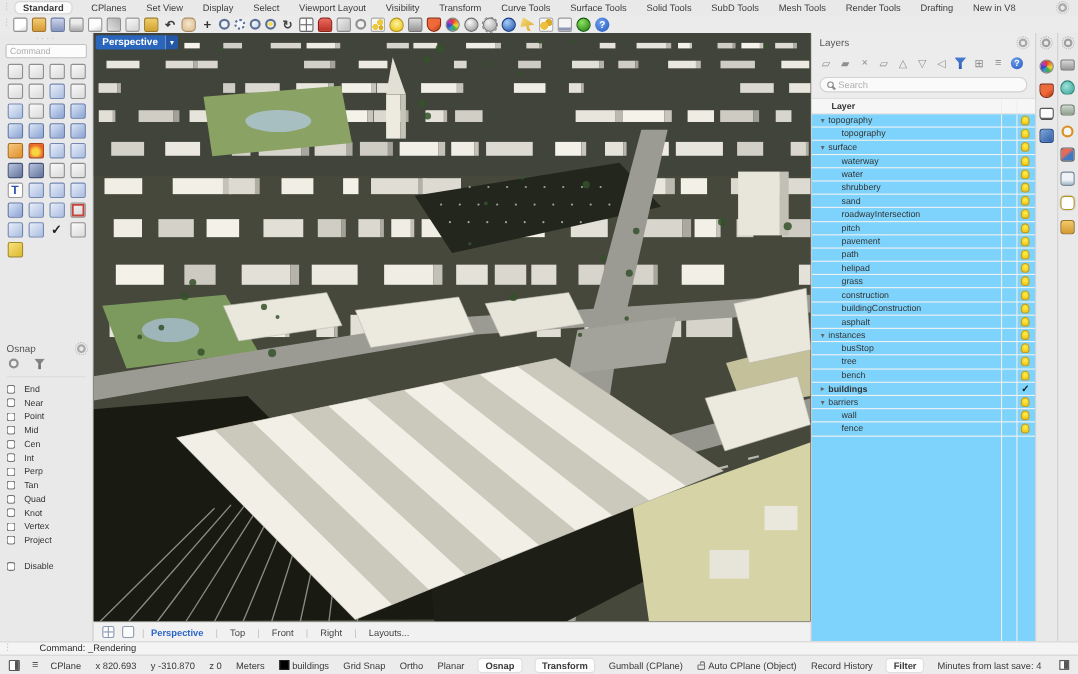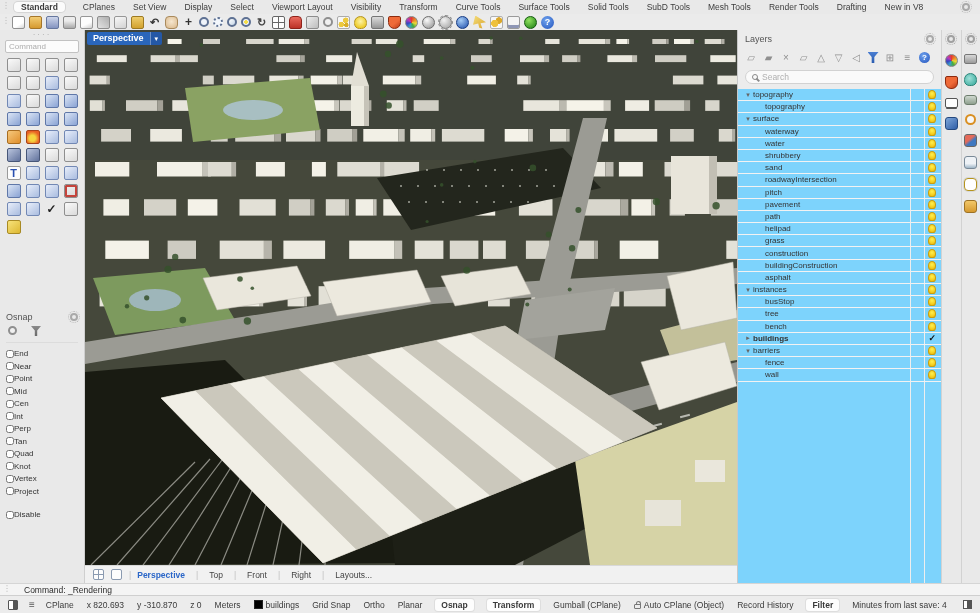--- a/index.html
+++ b/index.html
@@ -75,21 +75,21 @@
   .pi-red     { background:linear-gradient(150deg,#f3f3f3,#d6d6d6); border:1px solid #8f8f8f; box-shadow:inset 0 0 0 2px #c4443c; }
   .pi-check   { color:#222; font-size:12px; font-weight:bold; }
   .pi-yellow  { background:linear-gradient(140deg,#f7e27a,#ddb832); border:1px solid #a88a24; }
 
   .osnap { position:absolute; left:0; top:282px; width:84px; padding:0 6px; }
   .osnap-head { display:flex; justify-content:space-between; align-items:center; color:#555; font-size:9px; }
   .osnap-tabs { display:flex; gap:14px; padding:4px 2px 6px 2px; border-bottom:1px solid #dcdcdc; margin-bottom:5px; }
   .ring2 { width:9px; height:9px; border:2px solid #8f8f8f; border-radius:50%; background:#f0f0f0; }
   .funnel-sm { width:10px; height:10px; background:linear-gradient(180deg,#8a8a8a,#6a6a6a); clip-path:polygon(0 0,100% 0,62% 45%,62% 100%,38% 100%,38% 45%); }
   .osnap-list { display:flex; flex-direction:column; gap:1px; }
-  .oslabel { display:flex; align-items:center; gap:0; font-size:8px; color:#333; height:11.5px; cursor:default; }
+  .oslabel { display:flex; align-items:center; gap:8px; font-size:8px; color:#333; height:11.5px; cursor:default; }
   .oscheck { width:8px; height:8px; margin:0; accent-color:#4a7ed2; }
   .oslabel.disable { margin-top:12px; }
 
   
   .vpcol { width:652px; flex:none; display:flex; flex-direction:column; }
   .viewport { position:relative; width:652px; height:535px; background:#45483b; overflow:hidden; cursor:default; }
   .vp-chip { position:absolute; top:2px; left:2px; display:flex; z-index:5; }
   .vp-chip-main { background:#2a66bb; color:#fff; font-weight:bold; font-size:9px; padding:1px 6px 2px 6px; border-radius:2px 0 0 2px; }
   .vp-chip-arrow { background:#2458a6; color:#fff; font-size:7px; padding:2px 4px; border-radius:0 2px 2px 0; border-left:1px solid rgba(255,255,255,.35); display:flex; align-items:center; }
   .vtabs { height:18px; background:#f1f1f1; border-top:1px solid #d8d8d8; display:flex; align-items:center; padding-left:8px; font-size:8.5px; color:#444; }
@@ -139,21 +139,21 @@
   .rs-cloud { background:radial-gradient(circle at 40% 40%,#9fe0d8,#35a89a); border-radius:50% 50% 40% 40%; border:1px solid #2a8478; }
   .rs-drawer{ background:linear-gradient(180deg,#cfd8cf,#8fa08f); border:1px solid #6d7d6d; height:10px; }
   .rs-ogear { width:11px; height:11px; border-radius:50%; border:2.5px solid #d98f22; background:#f6f6f6; }
   .rs-pic   { background:linear-gradient(140deg,#e46a5a 40%,#3f78c0 60%); border:1px solid #666; }
   .rs-slide { background:linear-gradient(180deg,#eef2f6 60%,#9fb6c8); border:1px solid #7a8a98; }
   .rs-bulb  { background:radial-gradient(circle at 50% 40%,#fdf3a6,#eecd2e 72%); border-radius:50% 50% 42% 42%; border:1px solid #b5941e; }
   .rs-notes { background:linear-gradient(180deg,#f2c86a,#d69a30); border:1px solid #9d7224; }
   .rs-active { background:#fff; border-radius:4px; padding:2px; box-shadow:0 0 0 1px #d8d8d8; }
 
   
-  .cmdline { height:12px; background:#f4f4f4; border-top:1px solid #d5d5d5; display:flex; align-items:center; padding-left:24px; font-size:8.5px; color:#2b2b2b; position:relative; flex:none; }
+  .cmdline { height:12px; background:#f4f4f4; border-top:1px solid #d5d5d5; display:flex; align-items:flex-start; padding-left:36px; font-size:8.5px; color:#2b2b2b; position:relative; flex:none; }
   .cmdline::before { content:"⋮"; position:absolute; left:3px; top:0; color:#b5b5b5; font-size:8px; }
   .statusbar { height:18px; background:#ececec; border-top:1px solid #cfcfcf; display:flex; align-items:center; gap:11px; padding:0 8px; font-size:8.5px; color:#3a3a3a; flex:none; }
   .sb-icon-sq { width:10px; height:10px; border:1px solid #555; background:linear-gradient(90deg,#fff 55%,#555 55%); border-radius:1px; flex:none; }
   .sb-icon-list { font-size:10px; color:#555; line-height:10px; flex:none; }
   .statuslist { display:flex; align-items:center; gap:13px; flex:1; }
   .sitem { display:flex; align-items:center; gap:3px; white-space:nowrap; }
   .sitem.chip { background:#fdfdfd; border-radius:3px; padding:1px 6px; font-weight:bold; box-shadow:0 0 0 1px #dedede; }
   .sw { width:9px; height:9px; background:#000; border:1px solid #222; display:none; }
   .sitem.swatch .sw { display:inline-block; }
   .lock-ic { width:7px; height:5px; border:1px solid #777; border-radius:1px; position:relative; margin-top:3px; display:none; }
@@ -700,20 +700,23 @@
           <span class=" li">◁</span>
           <span class=" li li-funnel"></span>
           <span class=" li">⊞</span>
           <span class=" li">≡</span>
           <span class=" li li-help">?</span>
         </div>
       <div class="search">
         <span class="mag"></span>
         <input placeholder="Search" style="">
       </div>
+      <div class="col-head">
+        <span>Layer</span>
+      </div>
       <div class="layer-list">
 
           <div class="layer-row lvl0 ic-bulb">
             <span class="chev">▾</span>
             <span class="lname">topography</span>
             <span class="bulb"></span>
 
           </div>
 
           <div class="layer-row lvl1 ic-bulb">
@@ -859,28 +862,28 @@
 
           <div class="layer-row lvl0 ic-bulb">
             <span class="chev">▾</span>
             <span class="lname">barriers</span>
             <span class="bulb"></span>
 
           </div>
 
           <div class="layer-row lvl1 ic-bulb">
 
+            <span class="lname">wall</span>
+            <span class="bulb"></span>
+
+          </div>
+
+          <div class="layer-row lvl1 ic-bulb">
+
             <span class="lname">fence</span>
-            <span class="bulb"></span>
-
-          </div>
-
-          <div class="layer-row lvl1 ic-bulb">
-
-            <span class="lname">wall</span>
             <span class="bulb"></span>
 
           </div>
         </div>
     </div>
 
     <div class="strips">
       <div class="strip">
 
       <span class="rs rs-gear"></span>

